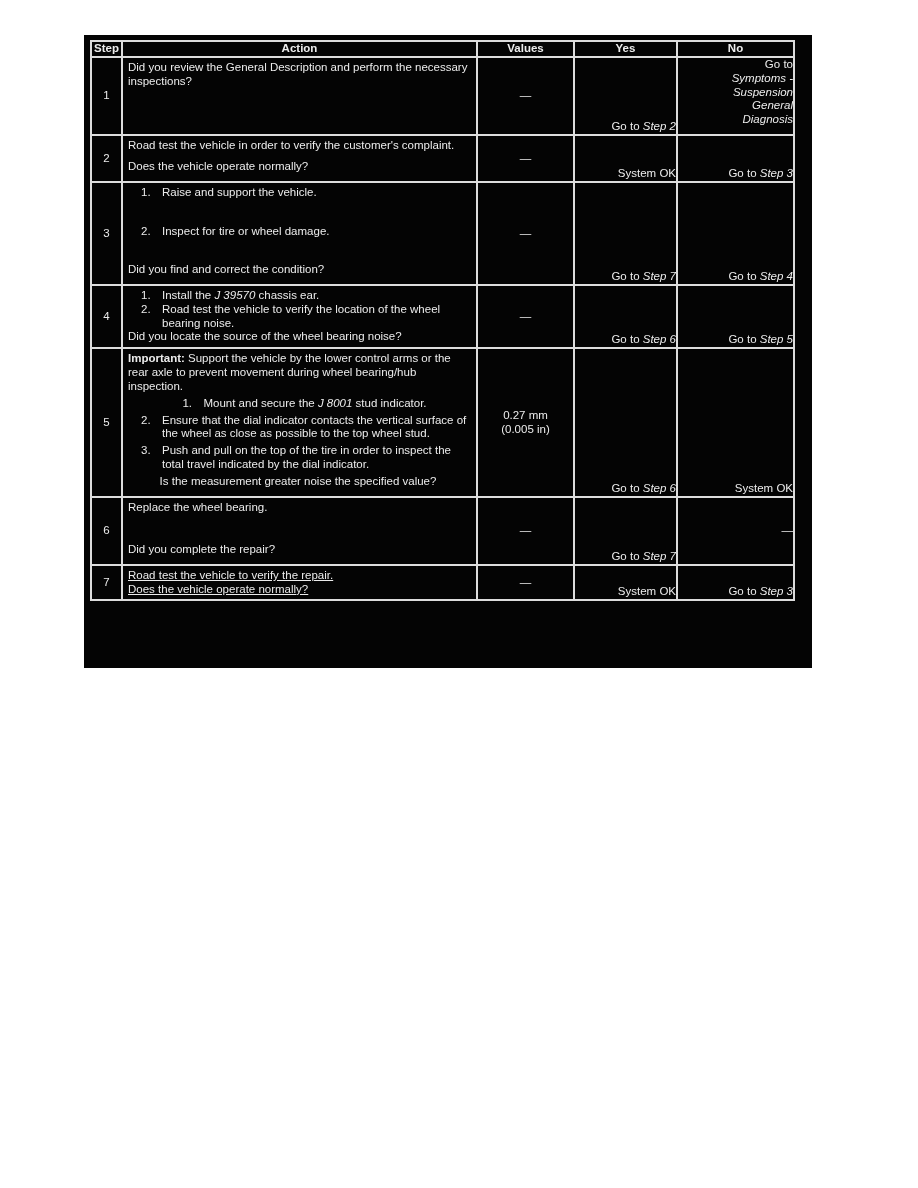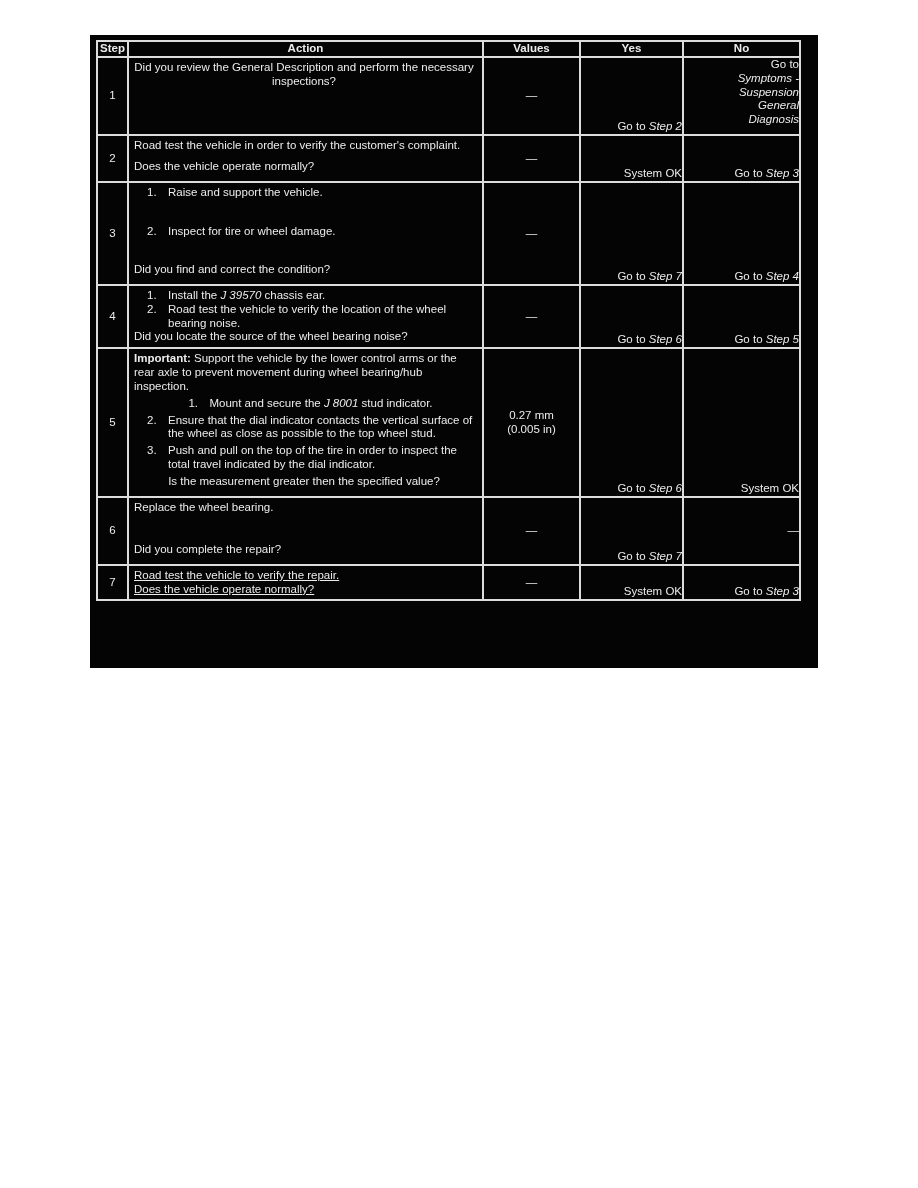--- a/index.html
+++ b/index.html
@@ -2,21 +2,21 @@
 <html><head>
 <meta charset="utf-8">
 <style>
   html,body{margin:0;padding:0;}
   body{
     width:918px;height:1188px;position:relative;
     background:#ffffff;
     font-family:"Liberation Sans","DejaVu Sans",sans-serif;
   }
   .scan{
-    position:absolute;left:90px;top:35px;width:728px;height:633px;
+    position:absolute;left:84px;top:35px;width:728px;height:633px;
     background:#040404;
   }
   table.diag{
     position:absolute;left:6px;top:5px;
     border-collapse:collapse;table-layout:fixed;
     color:#ececec;font-size:11.5px;line-height:1.2;
   }
   table.diag th, table.diag td{
     border:2px solid #dcdcdc;padding:0;overflow:hidden;
   }
@@ -56,21 +56,21 @@
         <tr style="height: 16px;">
           <th class="hdr">Step</th>
           <th class="hdr">Action</th>
           <th class="hdr">Values</th>
           <th class="hdr">Yes</th>
           <th class="hdr">No</th>
         </tr>
         <tr style="height: 78px;">
           <td class="stepc">1</td>
           <td class="actionc">
-            <div class="awrap" style="height: 72px; text-align: center;">
+            <div class="awrap" style="height: 72px;">
               <div class="para"><span>Did you review the General Description and perform the necessary inspections?</span></div>
             </div>
           </td>
           <td class="valc">
             <div class="vline">—</div>
           </td>
           <td class="ansc vbottom">
             <div class="aline"><span>Go to </span><span class="it">Step 2</span></div>
           </td>
           <td class="ansc vtop">
@@ -159,21 +159,21 @@
                 <span class="itext"><span>Mount and secure the </span><span class="it">J 8001</span><span> stud indicator.</span></span>
               </div>
               <div class="item">
                 <span class="num">2.</span>
                 <span class="itext"><span>Ensure that the dial indicator contacts the vertical surface of the wheel as close as possible to the top wheel stud.</span></span>
               </div>
               <div class="item">
                 <span class="num">3.</span>
                 <span class="itext"><span>Push and pull on the top of the tire in order to inspect the total travel indicated by the dial indicator.</span></span>
               </div>
-              <div class="q"><span>Is the measurement greater then the specified value?</span></div>
+              <div class="q"><span>Is the measurement greater noise the specified value?</span></div>
             </div>
           </td>
           <td class="valc">
             <div class="vline">0.27 mm</div>
             <div class="vline">(0.005 in)</div>
           </td>
           <td class="ansc vbottom">
             <div class="aline"><span>Go to </span><span class="it">Step 6</span></div>
           </td>
           <td class="ansc vbottom">

